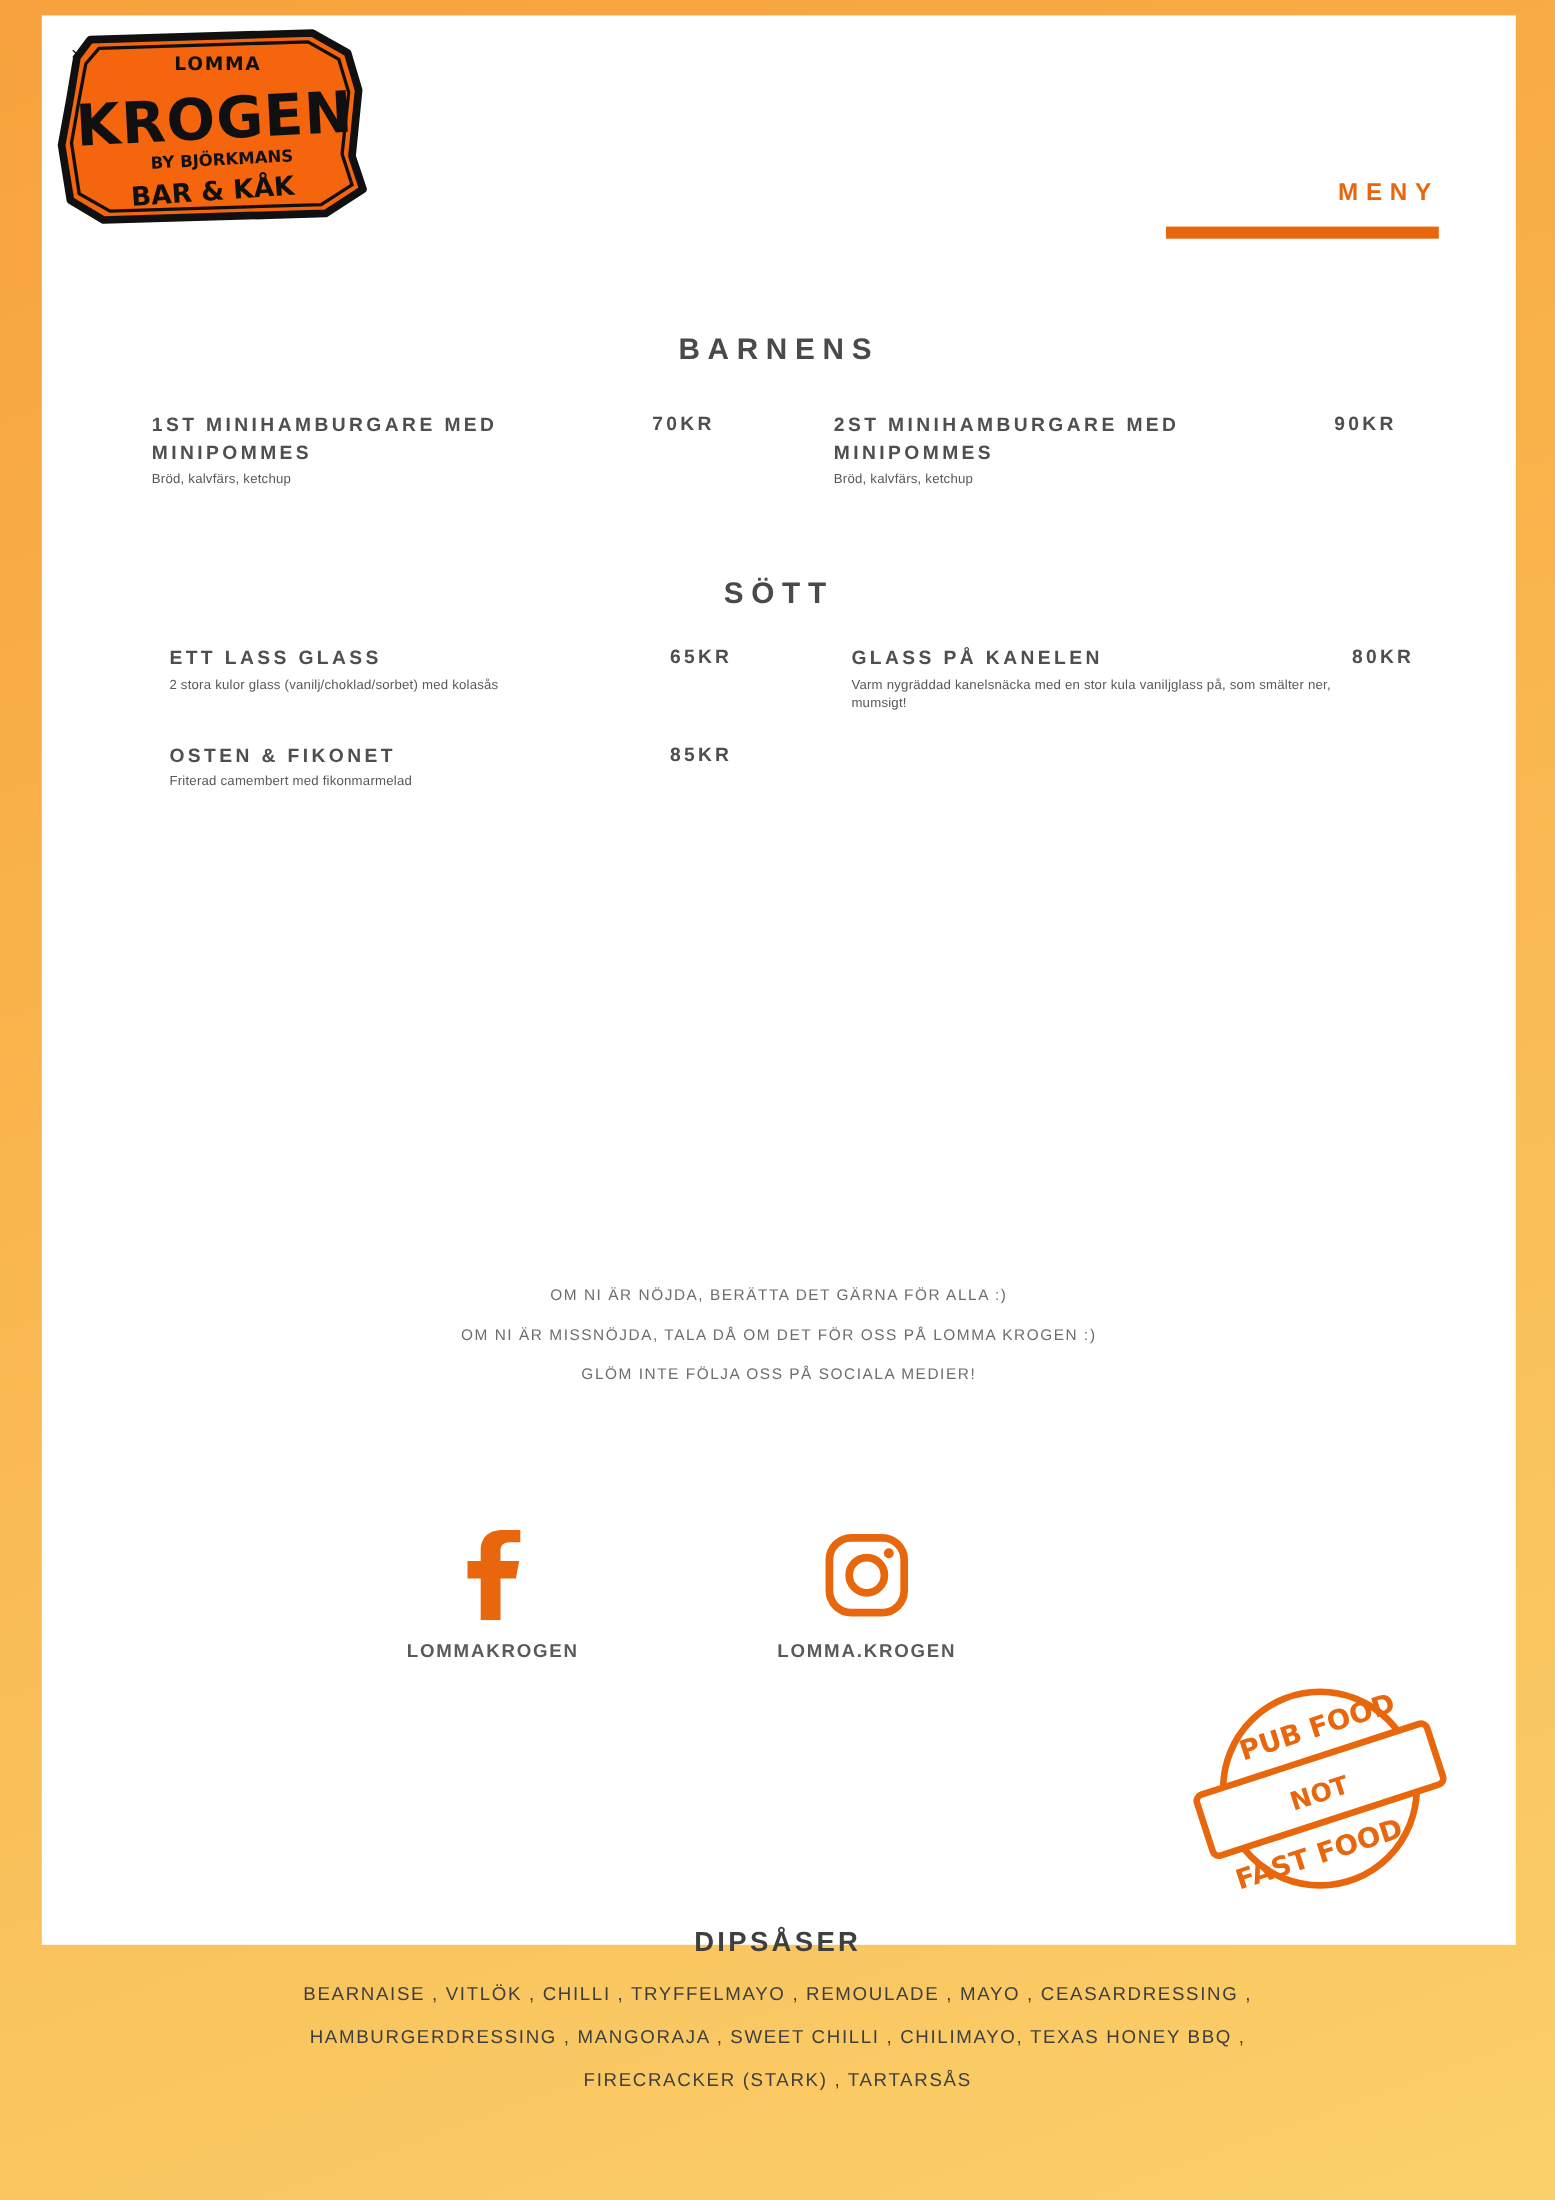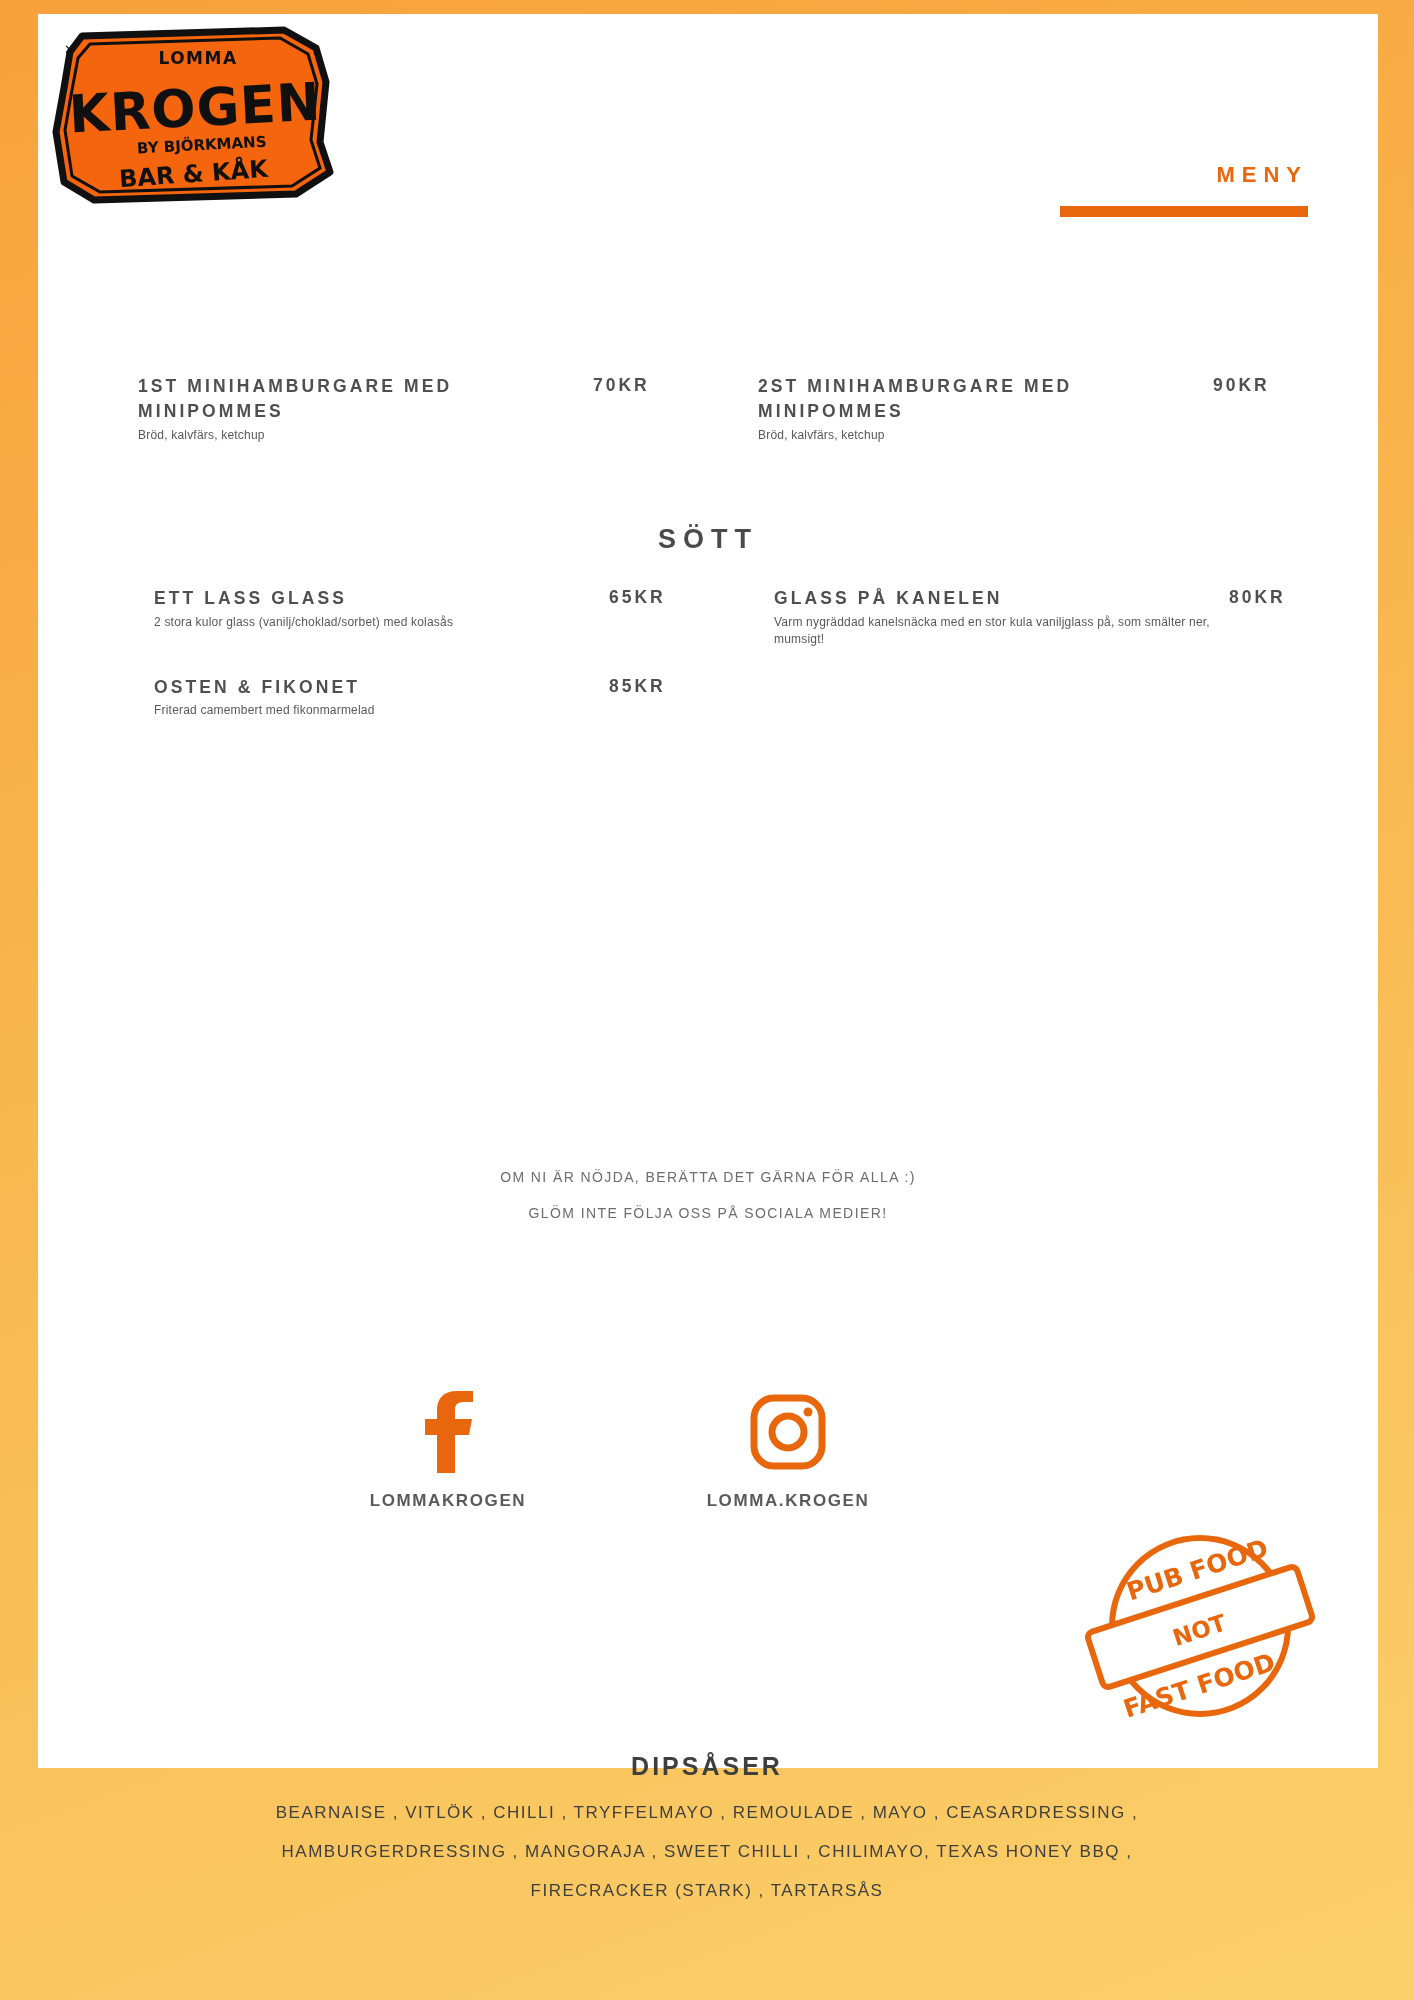--- a/index.html
+++ b/index.html
@@ -181,20 +181,21 @@
       <text x="168" y="128" font-family="'DejaVu Sans',sans-serif" font-size="15" font-weight="bold" fill="#101010" text-anchor="middle" transform="rotate(-3 168 128)">BY BJÖRKMANS</text>
       <text x="160" y="160" font-family="'DejaVu Sans',sans-serif" font-size="24" font-weight="bold" fill="#101010" text-anchor="middle" transform="rotate(-4 160 160)">BAR &amp; KÅK</text>
     </svg>
   </div>
 
   <div class="meny-wrap">
     <div class="meny-label">MENY</div>
     <div class="meny-rule"></div>
   </div>
 
+  <div class="section-title" id="sec-barnens">BARNENS</div>
 
   <div class="grid" id="grid-barnens">
     <div class="cell cell-right-pad">
       <div class="item-name">1ST MINIHAMBURGARE MED MINIPOMMES</div>
       <div class="item-desc">Bröd, kalvfärs, ketchup</div>
     </div>
     <div class="cell">
       <div class="item-price">70KR</div>
     </div>
     <div class="cell cell-right-pad">
@@ -230,20 +231,21 @@
     </div>
     <div class="cell">
       <div class="item-price">85KR</div>
     </div>
     <div class="cell"></div>
     <div class="cell"></div>
   </div>
 
   <div class="messages">
     <p>OM NI ÄR NÖJDA, BERÄTTA DET GÄRNA FÖR ALLA :)</p>
+    <p>OM NI ÄR MISSNÖJDA, TALA DÅ OM DET FÖR OSS PÅ LOMMA KROGEN :)</p>
     <p>GLÖM INTE FÖLJA OSS PÅ SOCIALA MEDIER!</p>
   </div>
 
   <div class="socials">
     <div class="social">
       <div class="glyph">
         <svg width="58" height="82" viewBox="0 0 58 82" xmlns="http://www.w3.org/2000/svg">
           <path d="M36 82 V44 H50 L53 28 H36 V19 C36 14 38 11 45 11 H54 V0 H38 C24 0 18 8 18 19 V28 H6 V44 H18 V82 Z" fill="#e8670c"></path>
         </svg>
       </div>

